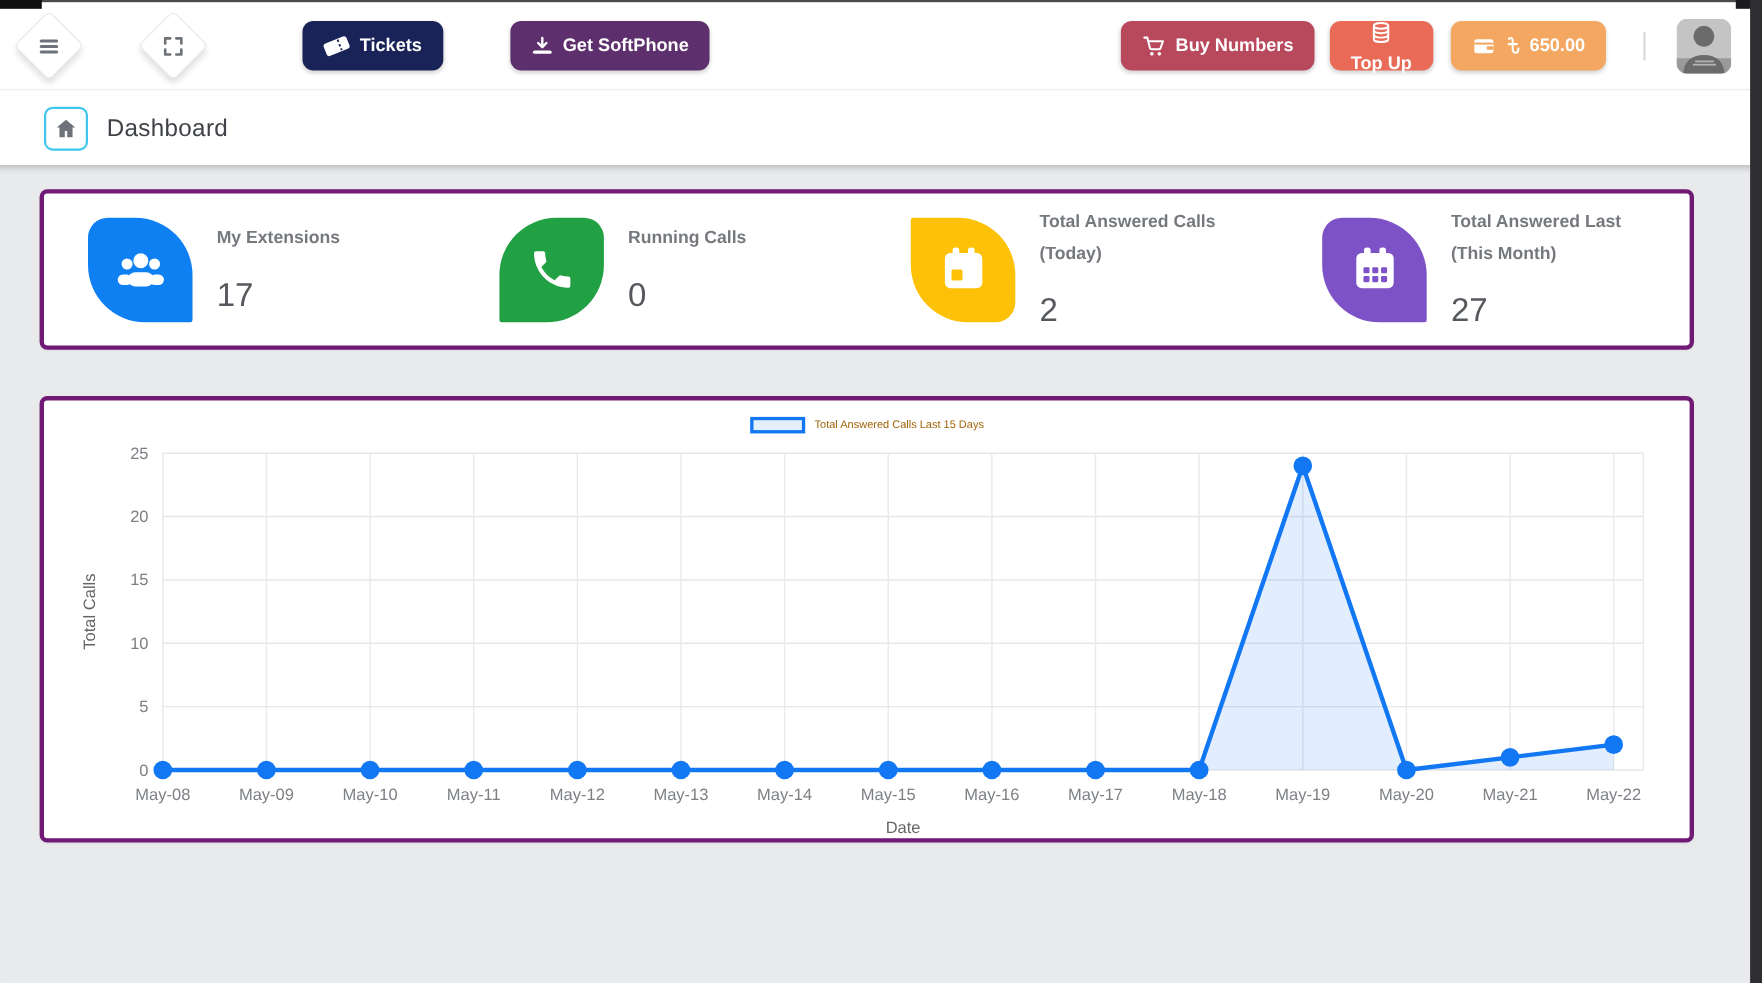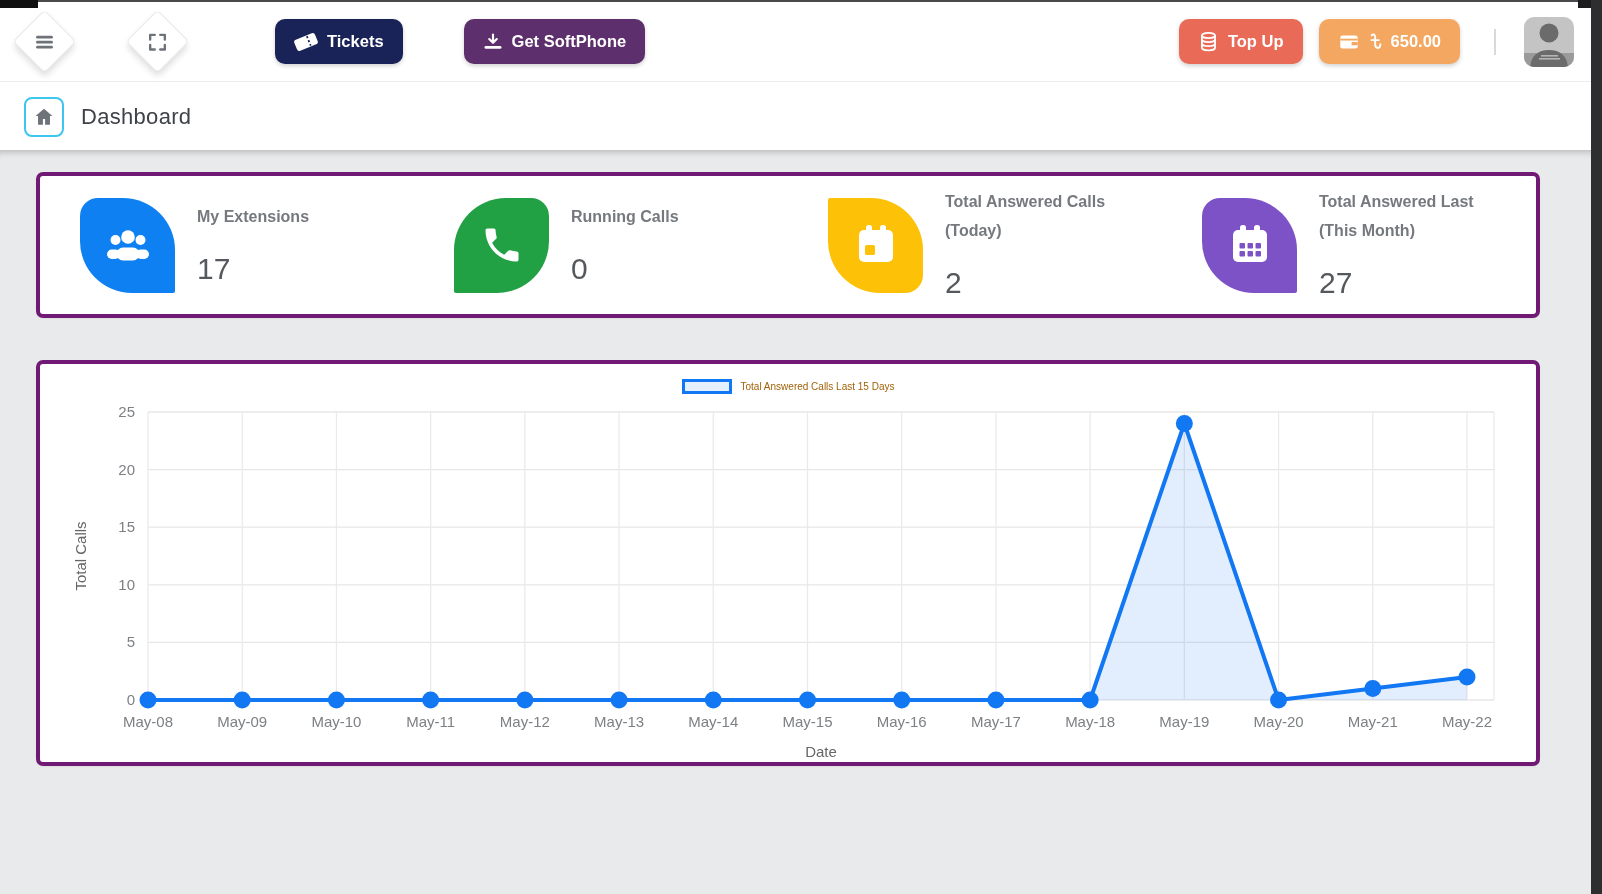--- a/index.html
+++ b/index.html
@@ -23,28 +23,28 @@
   .diamond-wrap { width:48px; display:flex; justify-content:center; }
   .d2 { margin-left:17px; }
 
   .nav-btn { height:45px; border:none; border-radius:10px; color:#fff; font-family:"Liberation Sans",sans-serif;
              font-size:16.5px; font-weight:bold; display:flex; align-items:center; gap:9px; padding:0 19px;
              cursor:pointer; box-shadow:0 2px 4px rgba(0,0,0,0.18); }
   .btn-tickets   { background:#1a2358; margin-left:46px; }
   .btn-softphone { background:#5d2f6d; margin-left:13px; }
   .right-cluster { margin-left:auto; display:flex; align-items:center; }
   .btn-buynumbers{ background:#b8485c; }
-  .btn-topup     { background:#e96b57; margin-left:14px; }
+  .btn-topup     { background:#e96b57; margin-left:14px;flex-direction:column; }
   .btn-balance   { background:#f4a760; margin-left:16px;justify-content:center; }
   .nav-divider { width:2px; height:26px; background:#d9d9d9; margin:0 28px 0 34px; }
   .avatar { width:50px; height:50px; border-radius:10px; overflow:hidden; cursor:pointer; flex:0 0 auto; }
   .tilt { display:flex; transform:rotate(-22deg); }
 
   
-  .breadcrumb-bar { position:absolute; top:83px; left:0; right:11px; height:67px; background:#fff;
+  .breadcrumb-bar { position:absolute; top:83px; left:16px; right:11px; height:67px; background:#fff;
                     display:flex; align-items:center; padding-left:24px; z-index:9; }
   .home-btn { width:40px; height:40px; background:#fff; border:2px solid #3ec6ef; border-radius:8px;
               display:flex; align-items:center; justify-content:center; cursor:pointer; }
   .page-title { margin-left:17px; font-size:22px; color:#3f4247; font-weight:500; letter-spacing:0.3px; }
 
   
   .content { position:absolute; top:150px; left:0; right:11px; bottom:0; background:#e9eaec;
              box-shadow:inset 0 8px 7px -6px rgba(0,0,0,0.22); }
   .card { background:#fff; border:4px solid #701a75; border-radius:7px; box-shadow:0 1px 2px rgba(0,0,0,0.05); }
 
@@ -124,20 +124,32 @@
               <path d="M12 3 v9" stroke-width="2.6"></path>
               <path d="M7.5 8.5 12 13 l4.5 -4.5" stroke-width="2.6"></path>
               <path d="M3.5 18.5 h17" stroke-width="3.4"></path>
             </g>
           </svg>
       </span>
       <span>Get SoftPhone</span>
     </button>
 
     <div class="right-cluster">
+      <button class="nav-btn btn-buynumbers">
+        <span style="display:flex;">
+          <svg width="22" height="22" viewBox="0 0 24 24">
+              <g stroke="#fff" stroke-width="2" fill="none" stroke-linecap="round" stroke-linejoin="round">
+                <path d="M2.5 3.5 h3 l2.6 10.3 a1.6 1.6 0 0 0 1.6 1.2 h7.4 a1.6 1.6 0 0 0 1.55 -1.2 L21 7 H6.4"></path>
+              </g>
+              <circle cx="10" cy="19.6" r="1.8" fill="#fff"></circle>
+              <circle cx="17.4" cy="19.6" r="1.8" fill="#fff"></circle>
+            </svg>
+        </span>
+        <span>Buy Numbers</span>
+      </button>
 
       <button class="nav-btn btn-topup">
         <span style="display:flex;">
           <svg width="21" height="21" viewBox="0 0 24 24">
               <g stroke="#fff" stroke-width="2" fill="none" stroke-linecap="round">
                 <ellipse cx="12" cy="5.2" rx="7.5" ry="3"></ellipse>
                 <path d="M4.5 5.2 v4.6 c0 1.66 3.36 3 7.5 3 s7.5 -1.34 7.5 -3 V5.2"></path>
                 <path d="M4.5 9.8 v4.6 c0 1.66 3.36 3 7.5 3 s7.5 -1.34 7.5 -3 V9.8"></path>
                 <path d="M4.5 14.4 V19 c0 1.66 3.36 3 7.5 3 s7.5 -1.34 7.5 -3 v-4.6"></path>
               </g>

